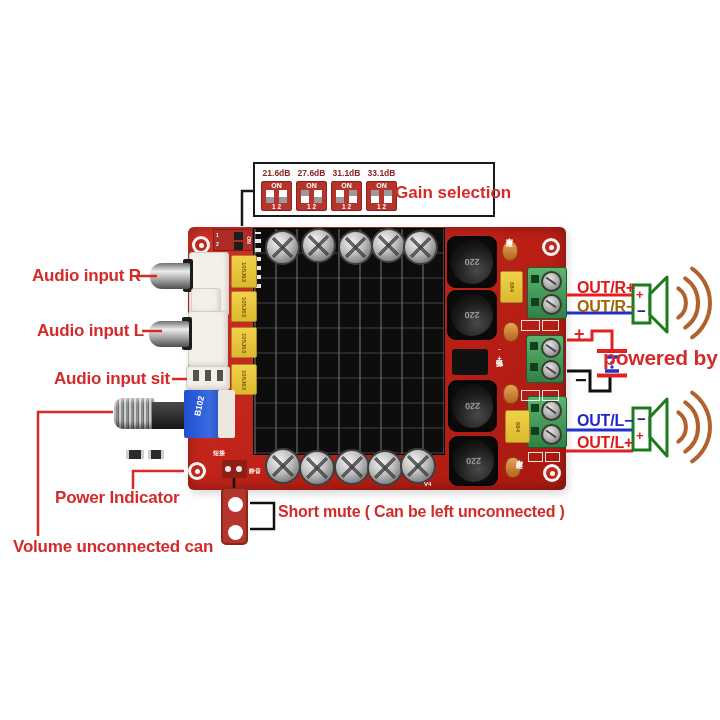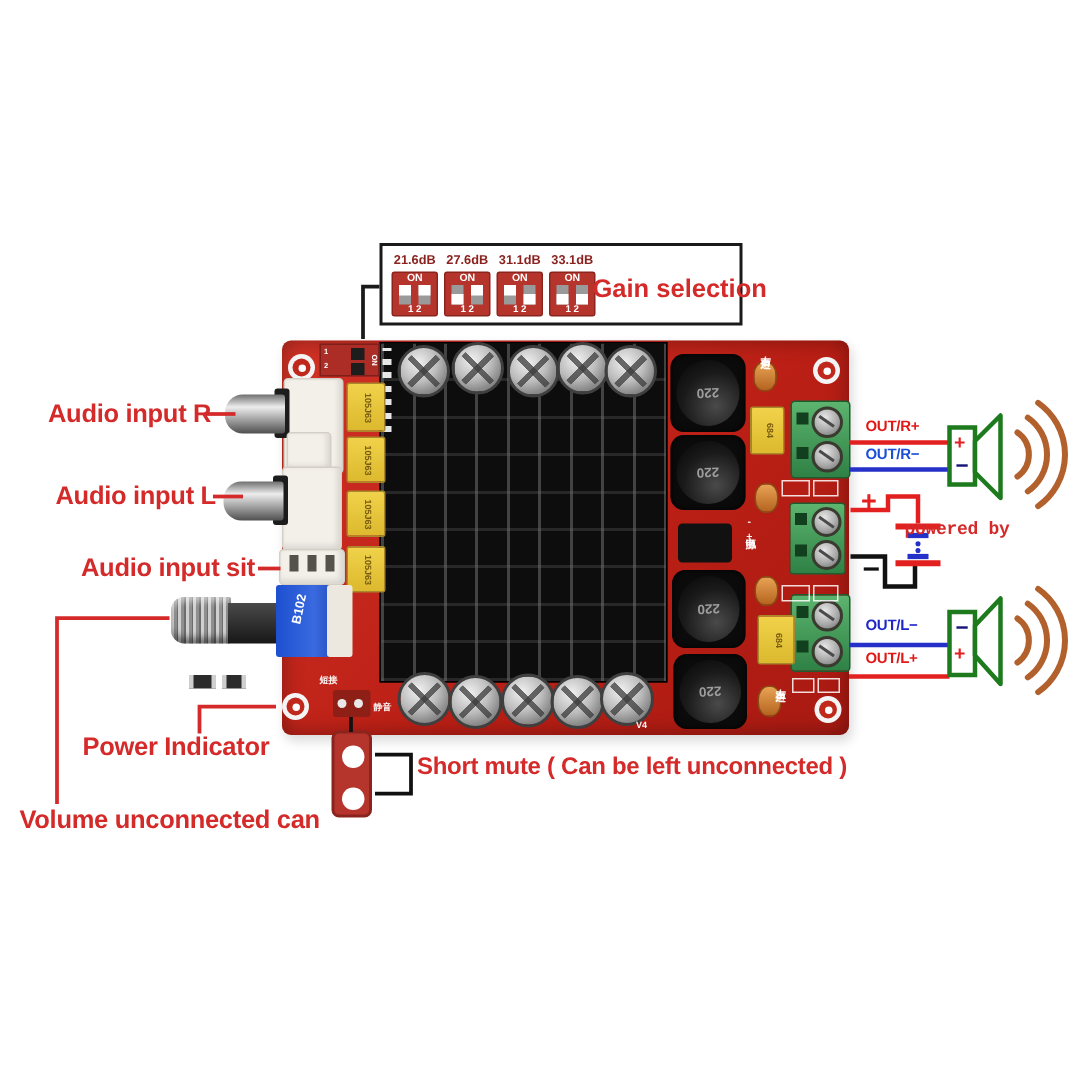--- a/index.html
+++ b/index.html
@@ -1,20 +1,20 @@
 <!DOCTYPE html>
 <html><head>
 <meta charset="utf-8">
 <style>
   html,body{margin:0;padding:0;background:#fff;}
   #stage{position:relative;width:720px;height:720px;background:#ffffff;overflow:hidden;
          font-family:"Liberation Sans",sans-serif;}
   .abs{position:absolute;}
   .lbl{position:absolute;color:#d42a2a;font-weight:700;font-size:17px;letter-spacing:-0.2px;white-space:nowrap;}
-  .out-lbl{position:absolute;font-weight:700;font-size:10px;white-space:nowrap;letter-spacing:-0.2px;}
+  .out-lbl{position:absolute;font-weight:700;font-size:16px;white-space:nowrap;letter-spacing:-0.2px;}
   .sign{position:absolute;font-weight:700;white-space:nowrap;}
   
   #gainbox{position:absolute;left:253px;top:162px;width:242px;height:55px;background:#fff;
            border:2.5px solid #1a1a1a;box-sizing:border-box;}
   .db-lbl{position:absolute;top:4px;width:35px;text-align:center;font-size:8.5px;font-weight:700;color:#8a2320;}
   .gswitch{position:absolute;top:17px;width:31px;height:30px;background:#b5342c;border:1px solid #8c241e;
            border-radius:2px;box-sizing:border-box;}
   .gswitch .on{color:#fff;font-size:7px;font-weight:700;text-align:center;line-height:8px;}
   .slots{display:flex;justify-content:center;gap:5px;height:13px;}
   .slot{width:8px;height:13px;background:#9a9a9a;position:relative;}
@@ -315,24 +315,24 @@
   <div class="lbl txt" style="left:32px;top:266px;">Audio input R</div>
   <div class="lbl txt" style="left:54px;top:369px;">Audio input sit</div>
   <div class="lbl txt" style="left:37px;top:321px;">Audio input L</div>
   <div class="lbl txt" style="left:55px;top:488px;">Power Indicator</div>
   <div class="lbl txt" style="left:13px;top:538px;line-height:17px;">
     <div>Volume unconnected can</div>
   </div>
   <div class="lbl txt" style="left:278px;top:503px;font-size:16px;">Short mute ( Can be left unconnected )</div>
 
   <div class="out-lbl txt" style="left:577px;top:279px;color:#e01818;">OUT/R+</div>
-  <div class="out-lbl txt" style="left:577px;top:298px;color:#1d4ed8;">OUT/R−</div>
+  <div class="out-lbl txt" style="left:577px;top:298px;color:#a16207;">OUT/R−</div>
   <div class="out-lbl txt" style="left:577px;top:412px;color:#2026c8;">OUT/L−</div>
   <div class="out-lbl txt" style="left:577px;top:434px;color:#e01818;">OUT/L+</div>
-  <div class="lbl txt" style="left:603px;top:346px;font-size:12px;font-family:Liberation Mono, monospace;">powered by</div>
+  <div class="lbl txt" style="left:603px;top:346px;font-size:21px;">powered by</div>
 
   <div class="sign txt" style="left:574px;top:324px;font-size:18px;color:#e32020;">+</div>
   <div class="sign txt" style="left:575px;top:369px;font-size:20px;color:#111;">−</div>
 
   <div class="sign txt" style="left:636px;top:287px;font-size:13px;color:#e32020;">+</div>
   <div class="sign txt" style="left:637px;top:302px;font-size:15px;color:#15157a;">−</div>
   <div class="sign txt" style="left:637px;top:410px;font-size:15px;color:#15157a;">−</div>
   <div class="sign txt" style="left:636px;top:428px;font-size:13px;color:#e32020;">+</div>
 
 </div>

